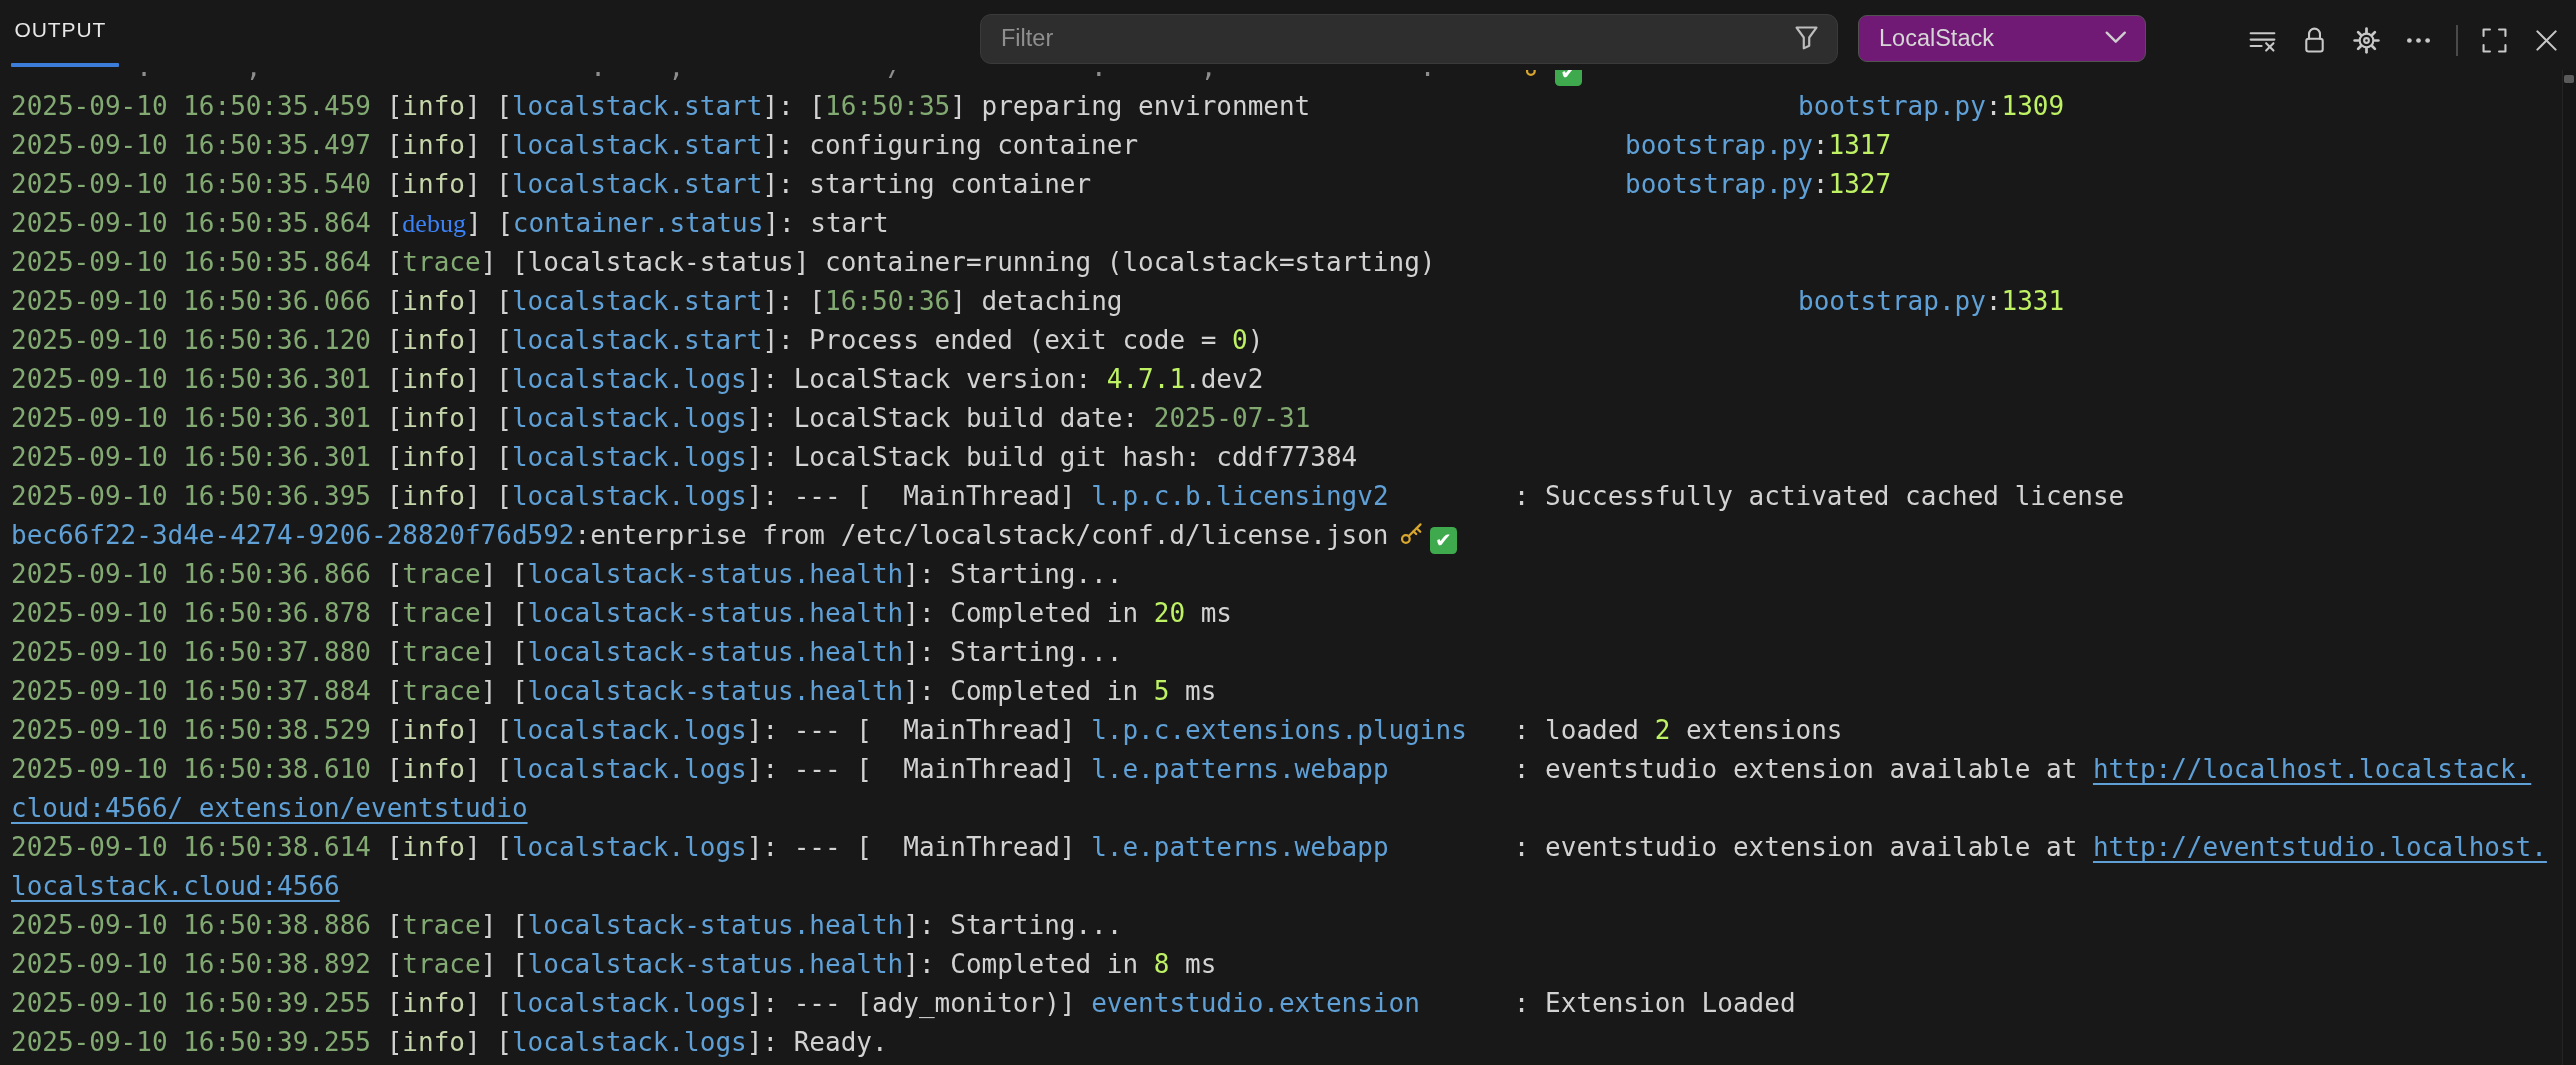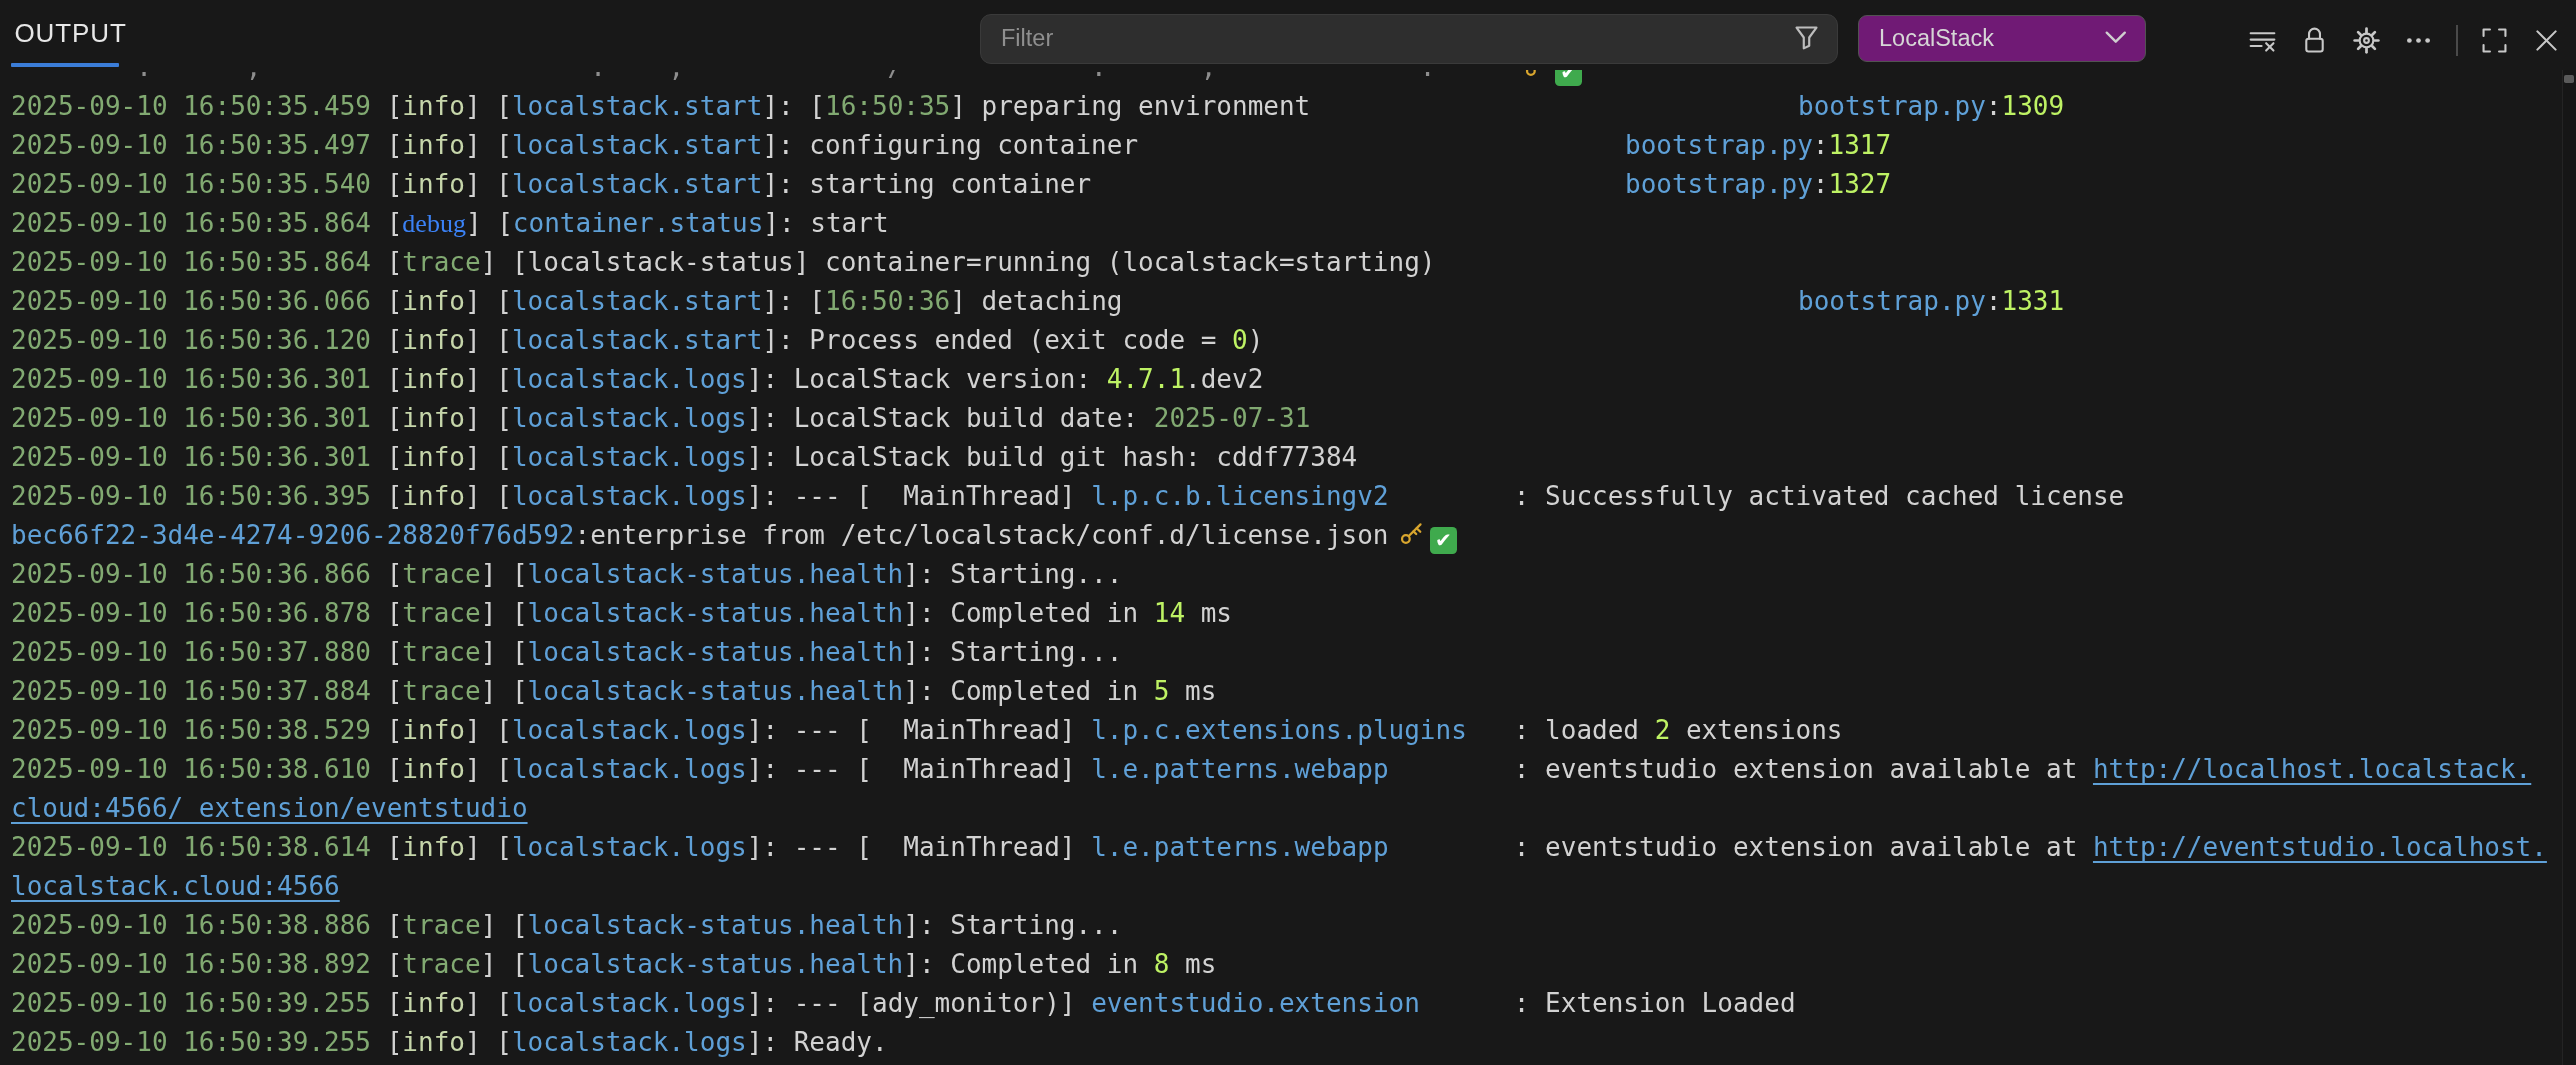--- a/index.html
+++ b/index.html
@@ -3,21 +3,21 @@
 <meta charset="utf-8">
 <style>
   html,body{margin:0;padding:0;background:#101010;}
   .screen{position:relative;width:2576px;height:1066px;background:#181818;overflow:hidden;
           font-family:"DejaVu Sans Mono",monospace;}
   
   .top-strip{position:absolute;left:0;top:0;width:100%;height:6.3px;background:#1f1f1f;
              border-bottom:0.9px solid #2d2d2d;}
   .header{position:absolute;left:0;top:0;width:100%;height:70px;background:#181818;
           font-family:"Liberation Sans",sans-serif;}
-  .tab{position:absolute;left:14.5px;top:18px;font-size:26px;letter-spacing:0.9px;color:#e7e7e7;cursor:pointer;}
+  .tab{position:absolute;left:14.5px;top:18px;font-size:21px;letter-spacing:0.9px;color:#e7e7e7;cursor:pointer;}
   .tab-underline{position:absolute;left:11px;top:63px;width:108px;height:3.6px;background:#3b7dd8;border-radius:0.9px;}
   .filter-box{position:absolute;left:980px;top:13.5px;width:858px;height:50px;background:#2e2e2e;
               border:0.9px solid #3a3a3a;border-radius:11px;box-sizing:border-box;display:flex;align-items:center;}
   .filter-input{flex:1;background:transparent;border:none;outline:none;color:#d4d4d4;
                 font-size:23.5px;padding:0 11px 0 20px;font-family:"Liberation Sans",sans-serif;}
   .filter-input::placeholder{color:#8f8f8f;}
   .funnel{margin-right:16.3px;flex:none;}
   .dropdown{position:absolute;left:1858px;top:15.4px;width:288px;height:47px;background:#701a75;
             border:1.8px solid #525252;border-radius:9px;box-sizing:border-box;display:flex;
             align-items:center;justify-content:space-between;padding:0 18px 0 20px;cursor:pointer;}
@@ -148,21 +148,21 @@
       <div class="log-row"><span class="s-ts">2025-09-10 16:50:36.301 </span><span class="s-txt">[</span><span class="s-info">info</span><span class="s-txt">] [</span><span class="s-mod">localstack.logs</span><span class="s-txt">]: LocalStack build date: </span><span class="s-grn">2025-07-31</span></div>
       <div class="log-row"><span class="s-ts">2025-09-10 16:50:36.301 </span><span class="s-txt">[</span><span class="s-info">info</span><span class="s-txt">] [</span><span class="s-mod">localstack.logs</span><span class="s-txt">]: LocalStack build git hash: cddf77384</span></div>
       <div class="log-row"><span class="s-ts">2025-09-10 16:50:36.395 </span><span class="s-txt">[</span><span class="s-info">info</span><span class="s-txt">] [</span><span class="s-mod">localstack.logs</span><span class="s-txt">]: --- [  MainThread] </span><span class="s-mod">l.p.c.b.licensingv2</span><span class="s-txt">        : Successfully activated cached license</span></div>
       <div class="log-row"><span class="s-mod">bec66f22-3d4e-4274-9206-28820f76d592</span><span class="s-txt">:enterprise from /etc/localstack/conf.d/license.json</span><span class="key-icon"><svg width="27" height="27" viewBox="0 0 24 24" style="stroke:#d9a62e;fill:none;stroke-width:2;stroke-linecap:round;">
             <circle cx="7" cy="16" r="3.4"></circle>
             <path d="M9.6 13.4 L20 3"></path>
             <path d="M16.6 6.4 l3.2 3.2"></path>
             <path d="M13.8 9.2 l2.4 2.4"></path>
           </svg></span><span class="chk-icon">✔</span></div>
       <div class="log-row"><span class="s-ts">2025-09-10 16:50:36.866 </span><span class="s-txt">[</span><span class="s-trace">trace</span><span class="s-txt">] [</span><span class="s-mod">localstack-status.health</span><span class="s-txt">]: Starting...</span></div>
-      <div class="log-row"><span class="s-ts">2025-09-10 16:50:36.878 </span><span class="s-txt">[</span><span class="s-trace">trace</span><span class="s-txt">] [</span><span class="s-mod">localstack-status.health</span><span class="s-txt">]: Completed in </span><span class="s-num">14</span><span class="s-txt"> ms</span></div>
+      <div class="log-row"><span class="s-ts">2025-09-10 16:50:36.878 </span><span class="s-txt">[</span><span class="s-trace">trace</span><span class="s-txt">] [</span><span class="s-mod">localstack-status.health</span><span class="s-txt">]: Completed in </span><span class="s-num">20</span><span class="s-txt"> ms</span></div>
       <div class="log-row"><span class="s-ts">2025-09-10 16:50:37.880 </span><span class="s-txt">[</span><span class="s-trace">trace</span><span class="s-txt">] [</span><span class="s-mod">localstack-status.health</span><span class="s-txt">]: Starting...</span></div>
       <div class="log-row"><span class="s-ts">2025-09-10 16:50:37.884 </span><span class="s-txt">[</span><span class="s-trace">trace</span><span class="s-txt">] [</span><span class="s-mod">localstack-status.health</span><span class="s-txt">]: Completed in </span><span class="s-num">5</span><span class="s-txt"> ms</span></div>
       <div class="log-row"><span class="s-ts">2025-09-10 16:50:38.529 </span><span class="s-txt">[</span><span class="s-info">info</span><span class="s-txt">] [</span><span class="s-mod">localstack.logs</span><span class="s-txt">]: --- [  MainThread] </span><span class="s-mod">l.p.c.extensions.plugins</span><span class="s-txt">   : loaded </span><span class="s-num">2</span><span class="s-txt"> extensions</span></div>
       <div class="log-row"><span class="s-ts">2025-09-10 16:50:38.610 </span><span class="s-txt">[</span><span class="s-info">info</span><span class="s-txt">] [</span><span class="s-mod">localstack.logs</span><span class="s-txt">]: --- [  MainThread] </span><span class="s-mod">l.e.patterns.webapp</span><span class="s-txt">        : eventstudio extension available at </span><span class="s-lnk">http://localhost.localstack.</span></div>
       <div class="log-row"><span class="s-lnk">cloud:4566/_extension/eventstudio</span></div>
       <div class="log-row"><span class="s-ts">2025-09-10 16:50:38.614 </span><span class="s-txt">[</span><span class="s-info">info</span><span class="s-txt">] [</span><span class="s-mod">localstack.logs</span><span class="s-txt">]: --- [  MainThread] </span><span class="s-mod">l.e.patterns.webapp</span><span class="s-txt">        : eventstudio extension available at </span><span class="s-lnk">http://eventstudio.localhost.</span></div>
       <div class="log-row"><span class="s-lnk">localstack.cloud:4566</span></div>
       <div class="log-row"><span class="s-ts">2025-09-10 16:50:38.886 </span><span class="s-txt">[</span><span class="s-trace">trace</span><span class="s-txt">] [</span><span class="s-mod">localstack-status.health</span><span class="s-txt">]: Starting...</span></div>
       <div class="log-row"><span class="s-ts">2025-09-10 16:50:38.892 </span><span class="s-txt">[</span><span class="s-trace">trace</span><span class="s-txt">] [</span><span class="s-mod">localstack-status.health</span><span class="s-txt">]: Completed in </span><span class="s-num">8</span><span class="s-txt"> ms</span></div>
       <div class="log-row"><span class="s-ts">2025-09-10 16:50:39.255 </span><span class="s-txt">[</span><span class="s-info">info</span><span class="s-txt">] [</span><span class="s-mod">localstack.logs</span><span class="s-txt">]: --- [ady_monitor)] </span><span class="s-mod">eventstudio.extension</span><span class="s-txt">      : Extension Loaded</span></div>

